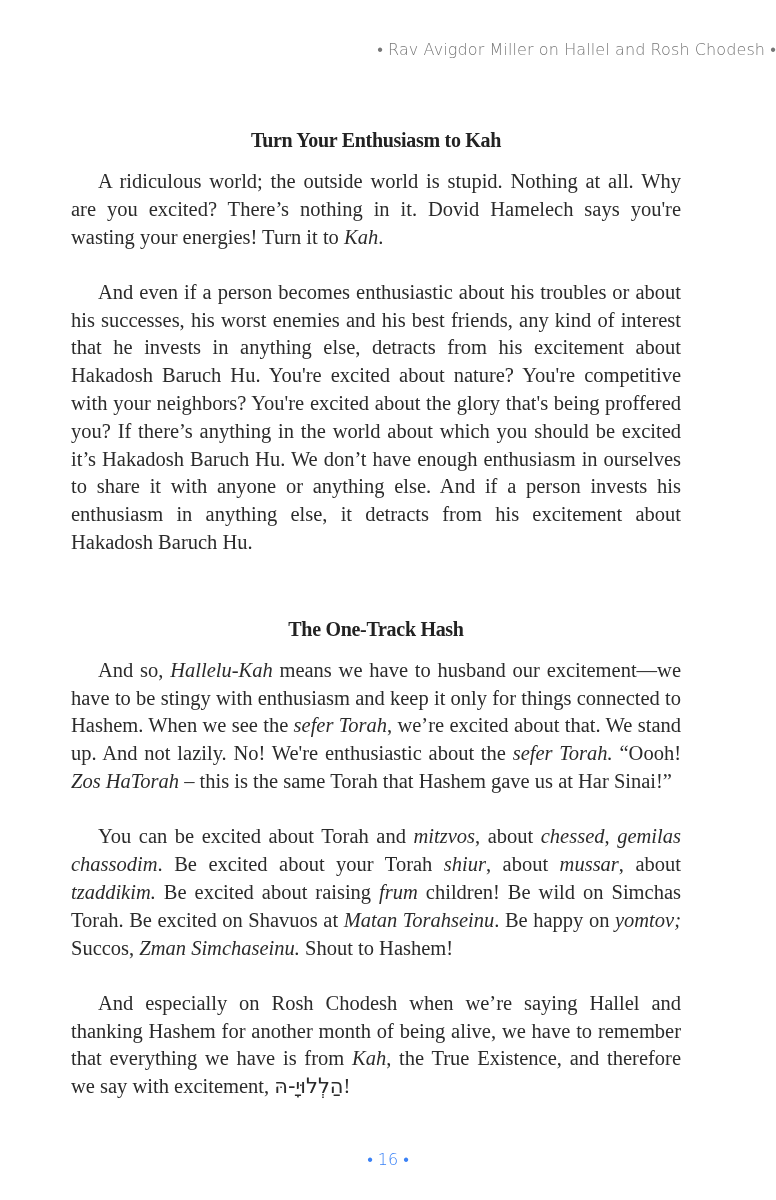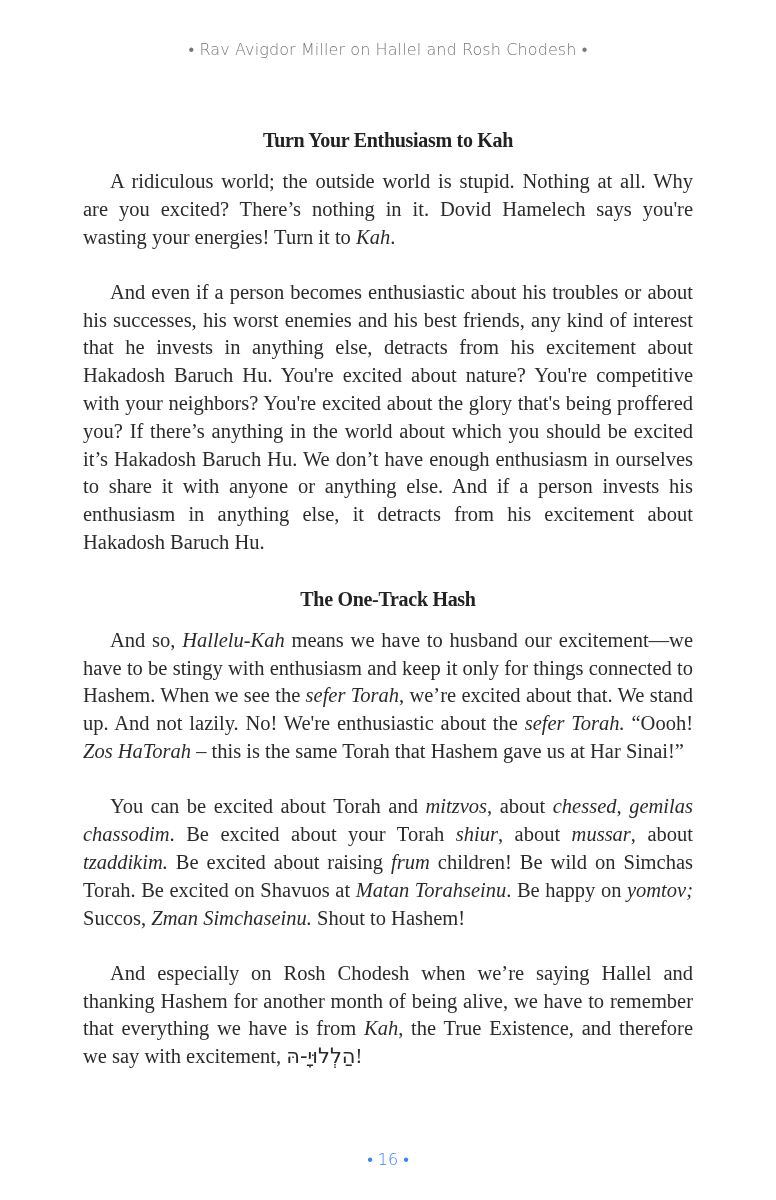--- a/index.html
+++ b/index.html
@@ -1,36 +1,36 @@
 <!DOCTYPE html>
 <html><head>
 <meta charset="utf-8">
 <style>
   html, body { margin:0; padding:0; background:#ffffff; }
   body { width:776px; height:1200px; position:relative; overflow:hidden; }
   .running-head {
-    position:absolute; top:40px; left:0; width:776px; text-align:center;
+    position:absolute; top:40px; left:0; width:776px; text-align:right;
     font-family:"DejaVu Sans", sans-serif; font-weight:200; font-size:16px;
     color:#777; letter-spacing:0.1px;
   }
   .content {
-    position:absolute; top:126px; left:83px; width:610px;
+    position:absolute; top:126px; left:71px; width:610px;
     font-family:"Liberation Serif", serif; font-size:20.5px; line-height:27.8px;
     color:#2b2b2b;
   }
   h2 {
     margin:0 0 14px 0; text-align:center; font-family:"Liberation Serif", serif;
     font-weight:bold; font-size:20px; line-height:28px; color:#222;
     letter-spacing:-0.3px;
   }
   p {
     margin:0; text-indent:27px; text-align:justify; hyphens:manual;
   }
   p.gap { margin-bottom:27.5px; }
-  p.last-of-section { margin-bottom:28px; }
+  p.last-of-section { margin-bottom:58px; }
   em { font-style:italic; }
   .heb { font-family:"DejaVu Sans", sans-serif; font-size:21px; }
   .folio {
     position:absolute; top:1150px; left:0; width:776px; text-align:center;
     font-family:"DejaVu Sans", sans-serif; font-weight:200; font-size:16px; color:#3b82f6;
   }
 </style>
 </head>
 <body>
 

